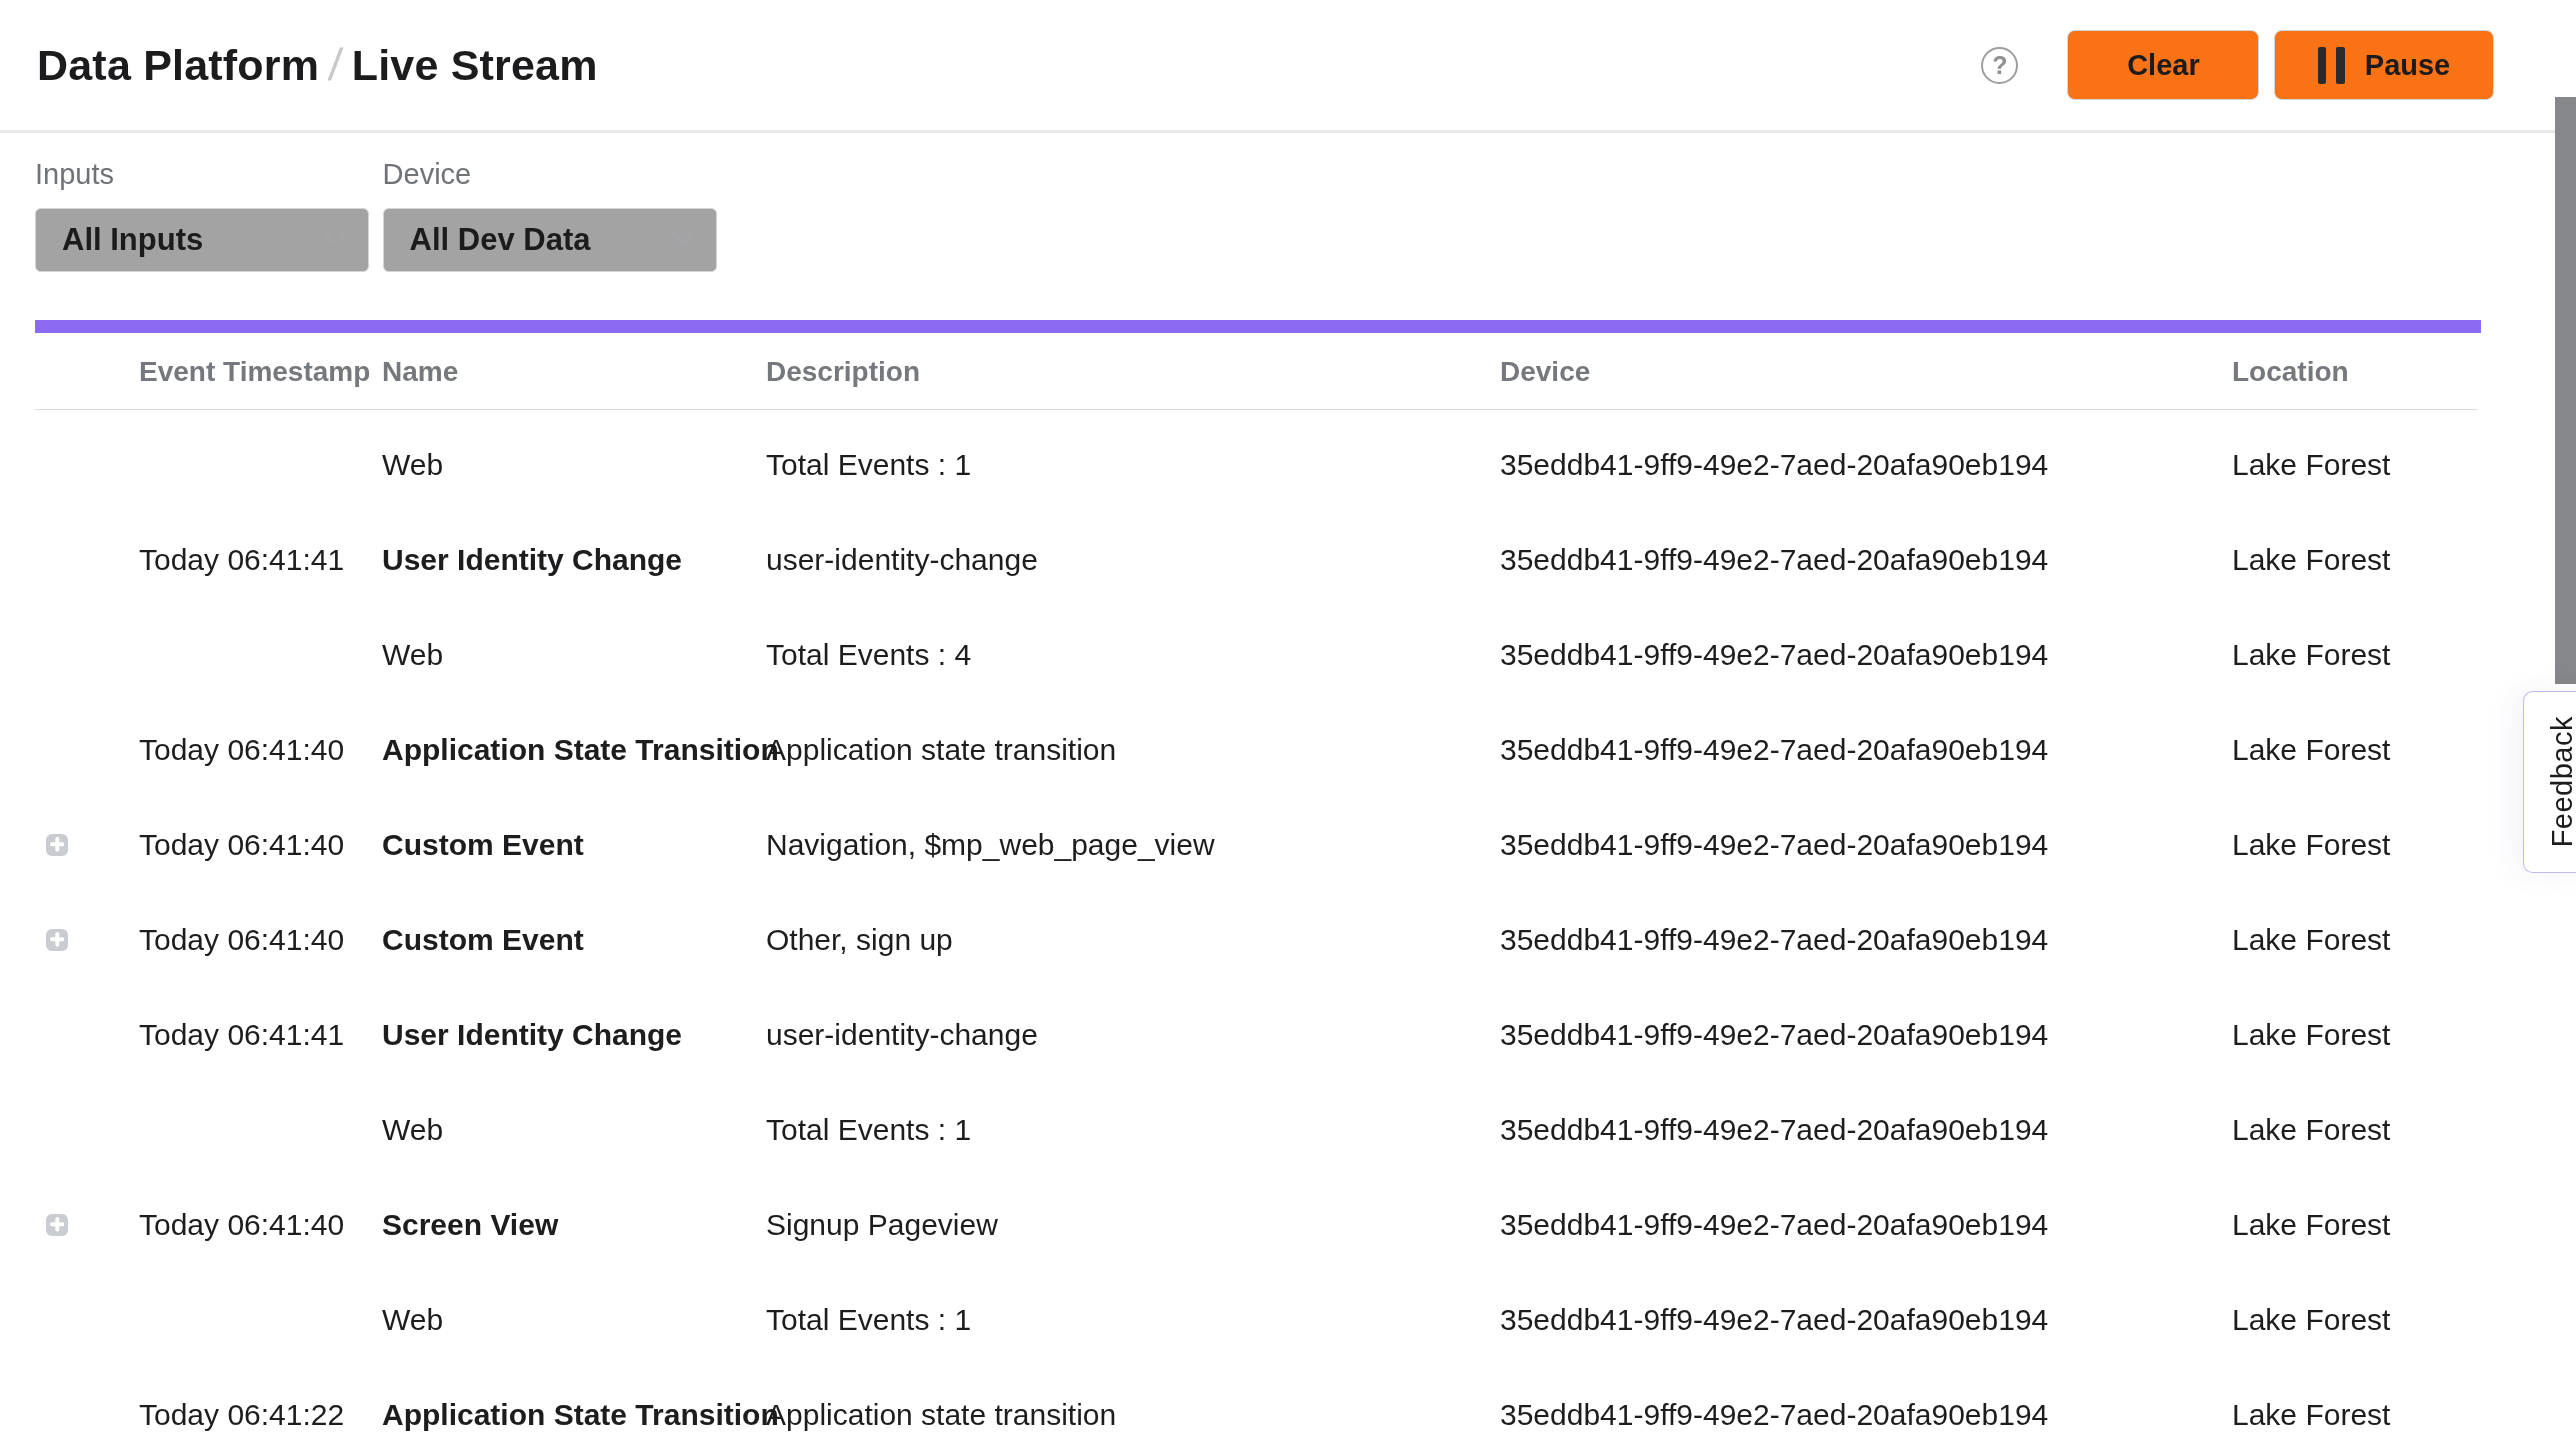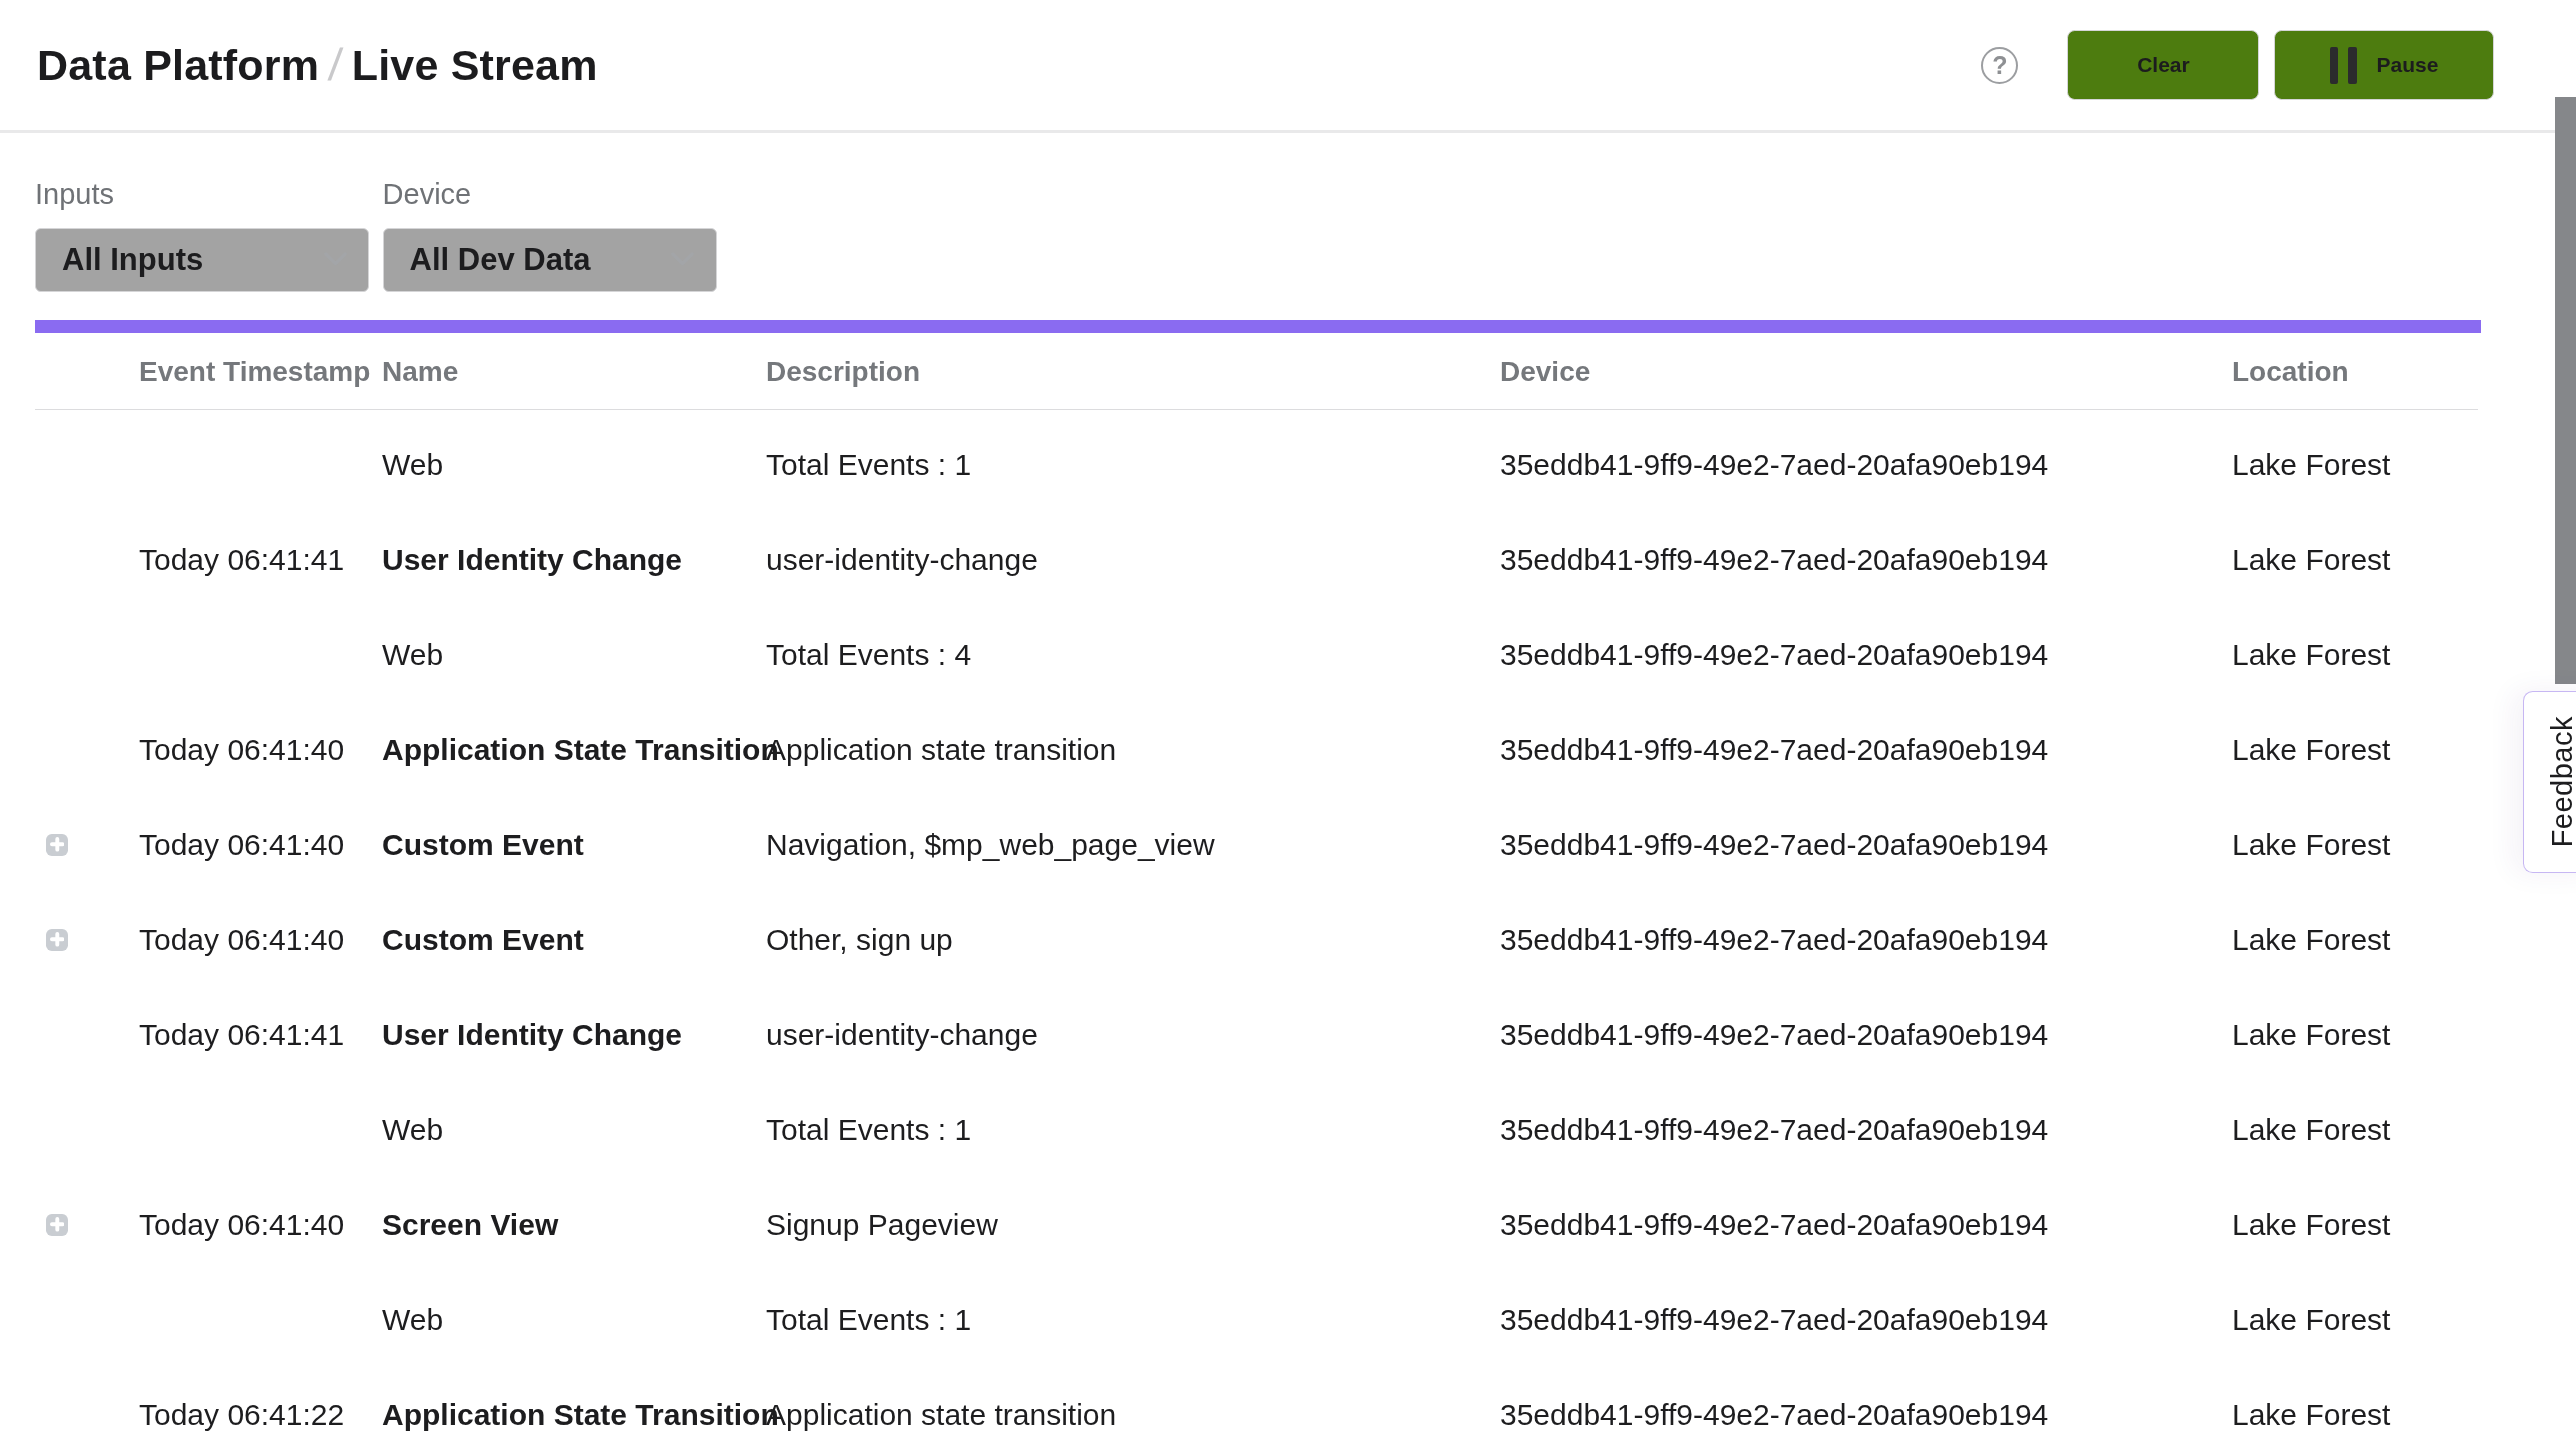--- a/index.html
+++ b/index.html
@@ -28,36 +28,36 @@
   .header-actions { margin-left: auto; display: flex; align-items: center; }
   .help-icon {
     width: 37px; height: 37px; border-radius: 50%;
     border: 2.9px solid #9c9ea1; color: #8e9093;
     display: flex; align-items: center; justify-content: center;
     font-size: 25px; font-weight: 700; margin-right: 49px;
     box-sizing: border-box;
   }
   .btn {
     height: 70px; box-sizing: border-box;
-    border: 1.9px solid #d5d5d7; border-radius: 7.8px; background: #4d7c0f;
+    border: 1.9px solid #d5d5d7; border-radius: 7.8px; background: #f97316;
     font-family: "Liberation Sans", sans-serif;
-    font-weight: 700; font-size: 21px; color: #1c1c1e;
+    font-weight: 700; font-size: 29px; color: #1c1c1e;
     display: flex; align-items: center; justify-content: center;
     cursor: pointer;
   }
   .btn-clear { width: 192px; margin-right: 14.6px; }
   .btn-pause { width: 220px; gap: 20px; }
   .pause-icon { display: flex; gap: 9.7px; }
   .pause-icon i { display: block; width: 8.7px; height: 37px; background: #2b2b2d; border-radius: 1.9px; }
 
   
   .filters {
     position: absolute; top: 133px; left: 35px;
     display: flex; gap: 13.6px;
-    padding-top: 45px;
+    padding-top: 25px;
   }
   .filter-group { width: 334px; }
   .filter-label { font-size: 29px; color: #6f7276; margin-bottom: 16.5px; }
   .filter-select {
     height: 64px; box-sizing: border-box;
     border: 1.9px solid #d5d5d7; border-radius: 5.8px; background: #a3a3a3;
     display: flex; align-items: center; justify-content: space-between;
     padding: 0 21.4px 0 26px;
     font-size: 31px; font-weight: 700; color: #1c1c1e;
     cursor: pointer;

